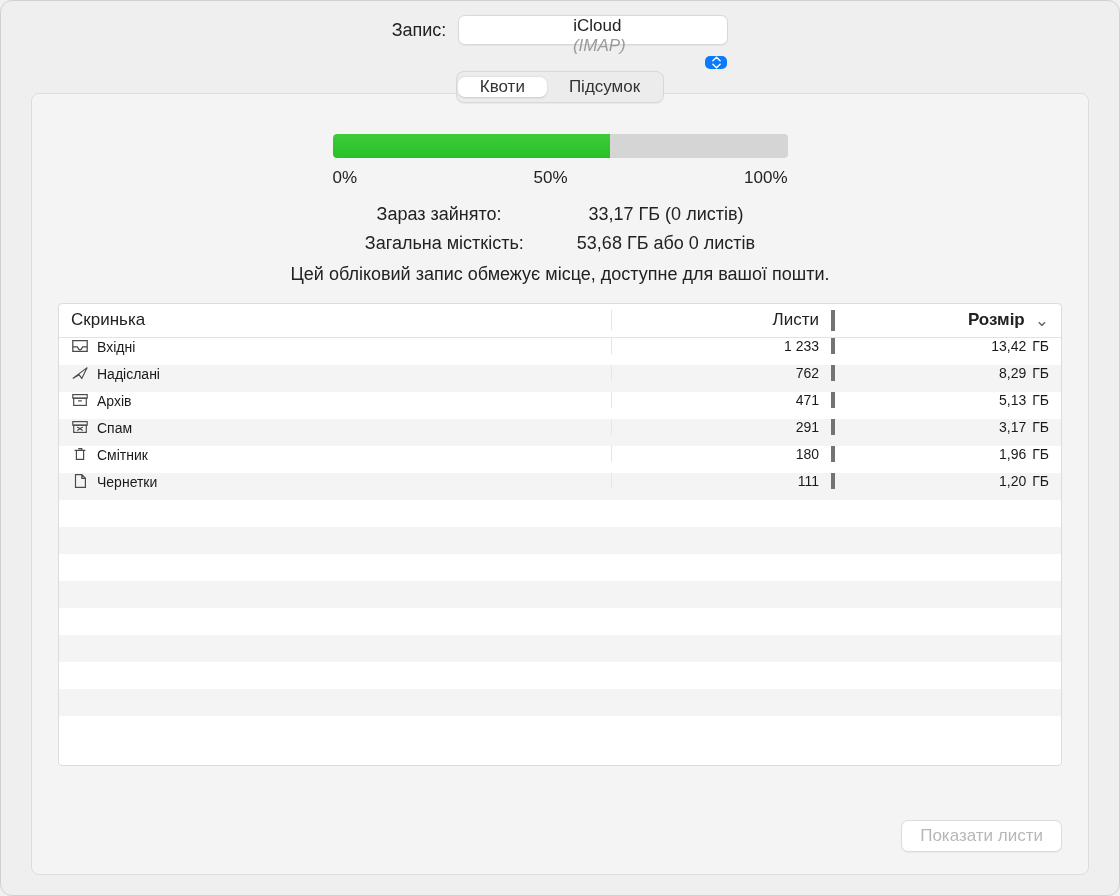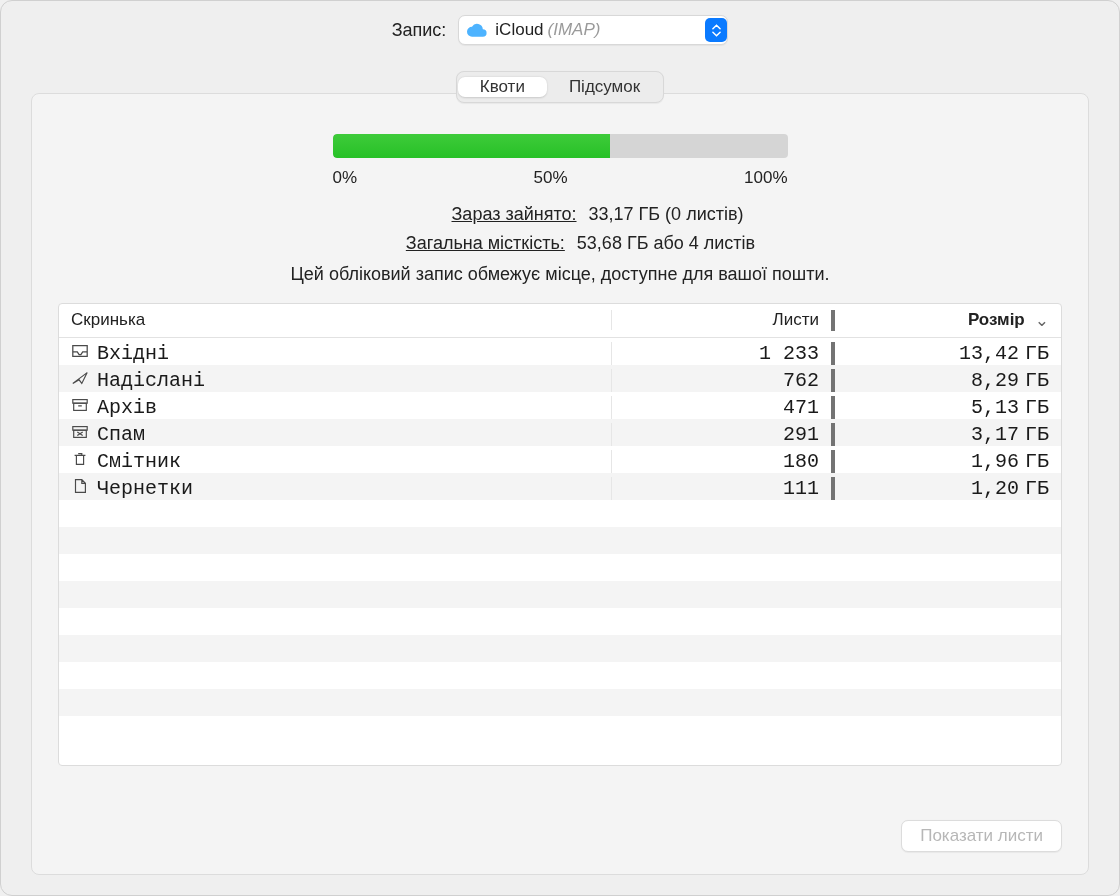--- a/index.html
+++ b/index.html
@@ -59,20 +59,21 @@
     display: flex;
     align-items: center;
     background: #fff;
     border: 1px solid #d8d8d8;
     border-radius: 7px;
     height: 30px;
     padding: 0 0 0 8px;
     min-width: 270px;
     box-shadow: 0 0.5px 1px rgba(0,0,0,0.05);
     font-size: 17px;
+    flex-direction: column;
   }
   .cloud-icon {
     width: 20px; height: 14px;
     margin-right: 8px;
   }
   .account-name { color: #222; }
   .account-proto { color: #9a9a9a; margin-left: 4px; font-style: italic; }
   .select-knob {
     margin-left: auto;
     width: 22px; height: 24px;
@@ -149,21 +150,21 @@
     margin-top: 12px;
     font-size: 18px;
     color: #222;
   }
   .info-row {
     display: flex;
     justify-content: center;
     gap: 12px;
     line-height: 1.6;
   }
-  .info-row .lbl { text-align: right; min-width: 200px; text-decoration: underline; }
+  .info-row .lbl { text-align: left; min-width: 200px; }
   .info-note { text-align: center; margin-top: 6px; }
   .table {
     margin-top: 18px;
     background: #fff;
     border: 1px solid #dcdcdc;
     border-radius: 4px;
     flex: 1;
     display: flex;
     flex-direction: column;
     overflow: hidden;
@@ -178,24 +179,23 @@
   }
   .th, .td { padding: 0 12px; }
   .col-mailbox { flex: 1 1 auto; text-align: left; }
   .col-msgs { width: 220px; text-align: right; border-left: 1px solid #e6e6e6; }
   .col-size { width: 230px; text-align: right; border-left: 4px solid #737373; font-weight: 700; display:flex; justify-content:flex-end; align-items:center; gap:10px;}
   .thead .col-size .chev { font-weight:400; color:#666; }
   .tbody { flex:1; display:flex; flex-direction:column; }
   .tr {
     display: flex;
     height: 27px;
-    align-items: flex-end;
-    font-size: 20px;
+    align-items: flex-start;
+    font-size: 14px;
     color: #1a1a1a;
-    font-family: Liberation Mono, monospace;
   }
   .tr:nth-child(odd) { background: #fff; }
   .tr:nth-child(even) { background: #f4f4f4; }
   .td.col-mailbox { display:flex; align-items:center; gap:8px; }
   .td.col-size { font-weight: 400; }
   .size-cell { display:inline-flex; gap:6px; justify-content:flex-end; width:100%; }
   .mbicon { width:18px; height:16px; color:#4a4a4a; flex:0 0 18px; }
   .footer-row {
     display:flex; justify-content:flex-end;
     margin-top: 14px;
@@ -253,21 +253,21 @@
         <span>100%</span>
       </div>
 
       <div class="info-block">
         <div class="info-row">
           <span class="lbl">Зараз зайнято:</span>
           <span>33,17 ГБ (0 листів)</span>
         </div>
         <div class="info-row">
           <span class="lbl">Загальна місткість:</span>
-          <span>53,68 ГБ або 4 листів</span>
+          <span>53,68 ГБ або 0 листів</span>
         </div>
         <div class="info-note">Цей обліковий запис обмежує місце, доступне для вашої пошти.</div>
       </div>
 
       <div class="table">
         <div class="thead">
           <div class="th col-mailbox">Скринька</div>
           <div class="th col-msgs">Листи</div>
           <div class="th col-size">
             <span>Розмір</span>

